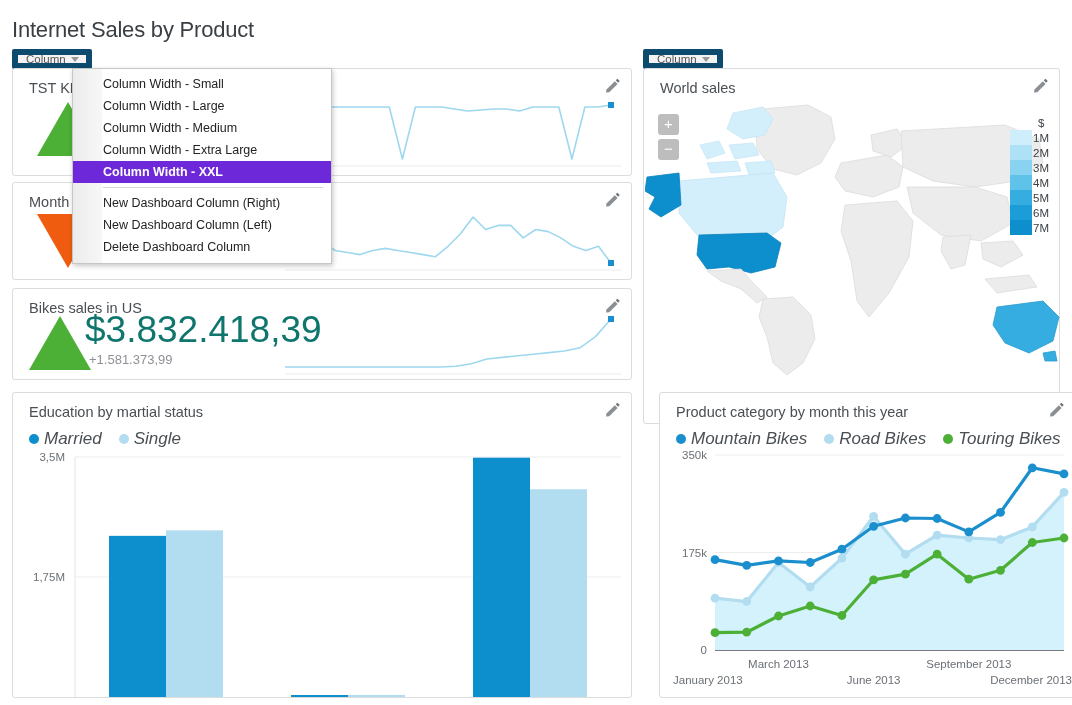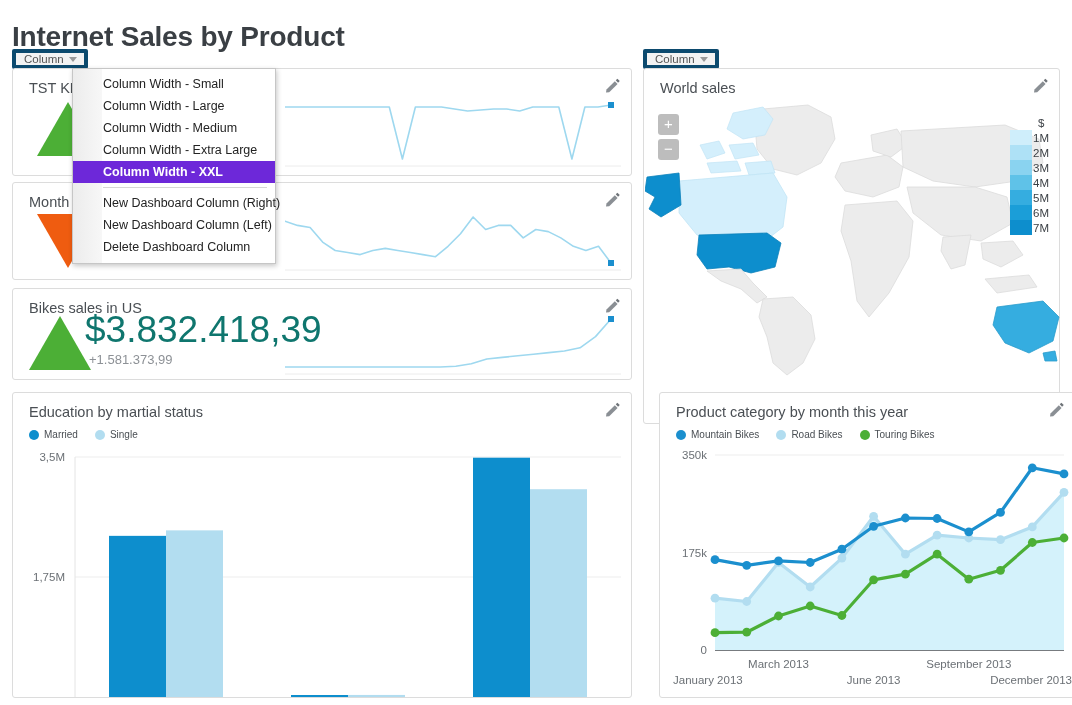--- a/index.html
+++ b/index.html
@@ -7,30 +7,30 @@
     margin: 0; padding: 0;
     width: 1072px; height: 705px;
     background: #ffffff;
     font-family: "Liberation Sans", sans-serif;
     overflow: hidden;
   }
   .page { position: relative; width: 1072px; height: 705px; }
 
   .page-title {
     position: absolute; left: 12px; top: 2px;
-    font-size: 28px; font-weight: 700; color: #3a3f44;
+    font-size: 22px; font-weight: 400; color: #3a3f44;
     letter-spacing: -0.2px;
   }
 
   
   .col-btn {
     position: absolute;
     height: 20px; padding: 0 7px 0 8px;
     background: #f3f3f3;
-    border: 4px solid #0c4a6e;
+    border: 6px solid #0c4a6e;
     border-radius: 2px;
     font-size: 11.5px; color: #555;
     display: flex; align-items: center; gap: 5px;
     cursor: pointer;
   }
   .col-btn .caret {
     width: 0; height: 0;
     border-left: 4px solid transparent;
     border-right: 4px solid transparent;
     border-top: 5px solid #9a9a9a;
@@ -109,26 +109,26 @@
   #barPanel { left: 12px; top: 392px; width: 620px; height: 306px; }
   
   #linePanel { left: 643px; top: 392px; width: 417px; height: 306px; margin-left: 16px; }
 
   .legend-series {
     position: absolute; left: 16px; top: 36px;
     display: flex; align-items: center; gap: 17px;
   }
   .ls-item { display: flex; align-items: center; gap: 5px; }
   .ls-dot { width: 10px; height: 10px; border-radius: 50%; }
-  .ls-text { font-size: 10px; color: #4a4f54; }
+  .ls-text { font-size: 17px; color: #4a4f54; font-style: italic; }
 
   
   .menu {
     position: absolute; left: 72px; top: 68px;
-    width: 204px;
+    width: 260px;
     background: #fff;
     border: 1px solid #c6c6c6;
     box-shadow: 1px 2px 5px rgba(0,0,0,0.22);
     z-index: 90;
     padding: 4px 0 5px 0;
   }
   .menu-gutter {
     position: absolute; left: 0; top: 0; bottom: 0; width: 29px;
     background: linear-gradient(to right,#ececec,#f7f7f7);
   }

